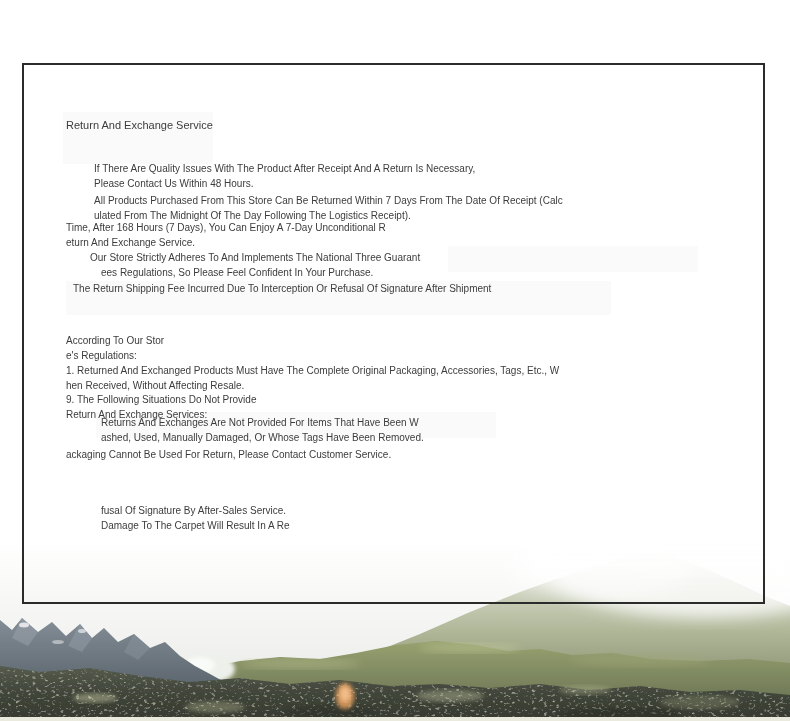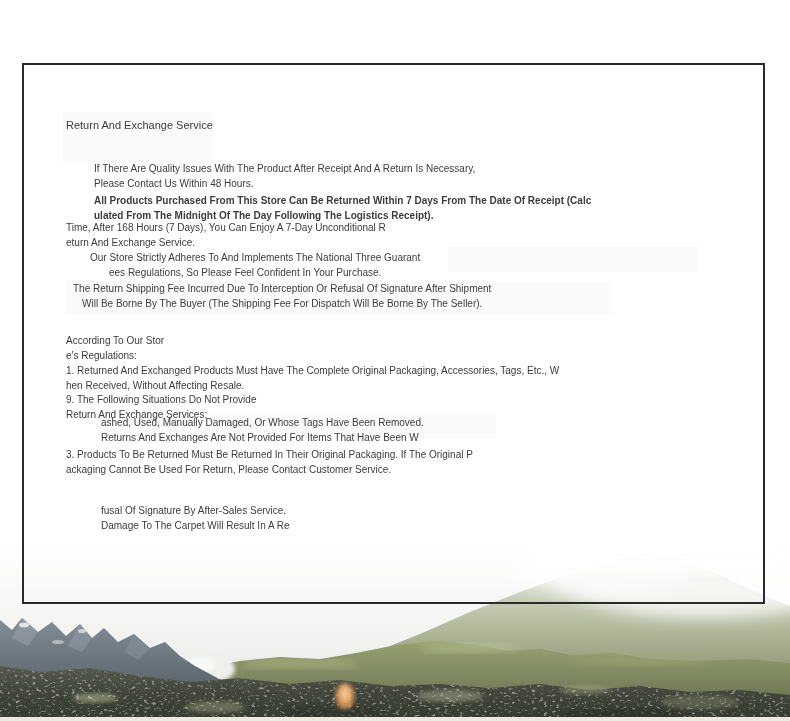--- a/index.html
+++ b/index.html
@@ -25,24 +25,24 @@
   .patch-c{left:58px;top:281px;width:545px;height:34px;}
   .patch-d{left:88px;top:412px;width:400px;height:26px;}
   .title{
     position:absolute;left:58px;top:119px;
     font-size:11px;color:#3c3c3c;white-space:nowrap;
   }
   .para{
     position:absolute;font-size:10px;line-height:14.5px;color:#3c3c3c;white-space:nowrap;
   }
   .p0{left:86px;top:162px;}
-  .p1{left:86px;top:194px;font-weight:bold;}
+  .p1{left:86px;top:194px;}
   .p2{left:58px;top:221px;}
   .p3{left:82px;top:251px;}
-  .p3 .line:nth-child(2){margin-left:19px;}
+  .p3 .line:nth-child(2){margin-left:11px;}
   .p4{left:65px;top:282px;text-align:center;}
   .p5{left:58px;top:334px;}
   .p6{left:58px;top:364px;}
   .p7{left:58px;top:393px;}
   .p8{left:93px;top:416px;}
   .p9{left:58px;top:448px;}
   .p10{left:58px;top:479px;}
   .p11{left:93px;top:504px;}
   .p12{left:58px;top:536px;}
 </style>
@@ -163,40 +163,38 @@
       <div class="para p2">
         <div class="line">Time, After 168 Hours (7 Days), You Can Enjoy A 7-Day Unconditional R</div>
         <div class="line">eturn And Exchange Service.</div>
       </div>
       <div class="para p3">
         <div class="line">Our Store Strictly Adheres To And Implements The National Three Guarant</div>
         <div class="line">ees Regulations, So Please Feel Confident In Your Purchase.</div>
       </div>
       <div class="para p4">
         <div class="line">The Return Shipping Fee Incurred Due To Interception Or Refusal Of Signature After Shipment</div>
-        <div class="line">Will Be Borne By The Buyer (The Shipping Fee For Dispatch Will Be Borne By The Seller).</div>
       </div>
       <div class="para p5">
         <div class="line">According To Our Stor</div>
         <div class="line">e's Regulations:</div>
       </div>
       <div class="para p6">
         <div class="line">1. Returned And Exchanged Products Must Have The Complete Original Packaging, Accessories, Tags, Etc., W</div>
         <div class="line">hen Received, Without Affecting Resale.</div>
       </div>
       <div class="para p7">
         <div class="line">9. The Following Situations Do Not Provide</div>
         <div class="line">Return And Exchange Services:</div>
       </div>
       <div class="para p8">
+        <div class="line">Returns And Exchanges Are Not Provided For Items That Have Been W</div>
         <div class="line">ashed, Used, Manually Damaged, Or Whose Tags Have Been Removed.</div>
-        <div class="line">Returns And Exchanges Are Not Provided For Items That Have Been W</div>
       </div>
       <div class="para p9">
-        <div class="line">3. Products To Be Returned Must Be Returned In Their Original Packaging. If The Original P</div>
         <div class="line">ackaging Cannot Be Used For Return, Please Contact Customer Service.</div>
       </div>
       <div class="para p10">
       </div>
       <div class="para p11">
         <div class="line">fusal Of Signature By After-Sales Service.</div>
         <div class="line">Damage To The Carpet Will Result In A Re</div>
       </div>
       <div class="para p12">
       </div>

